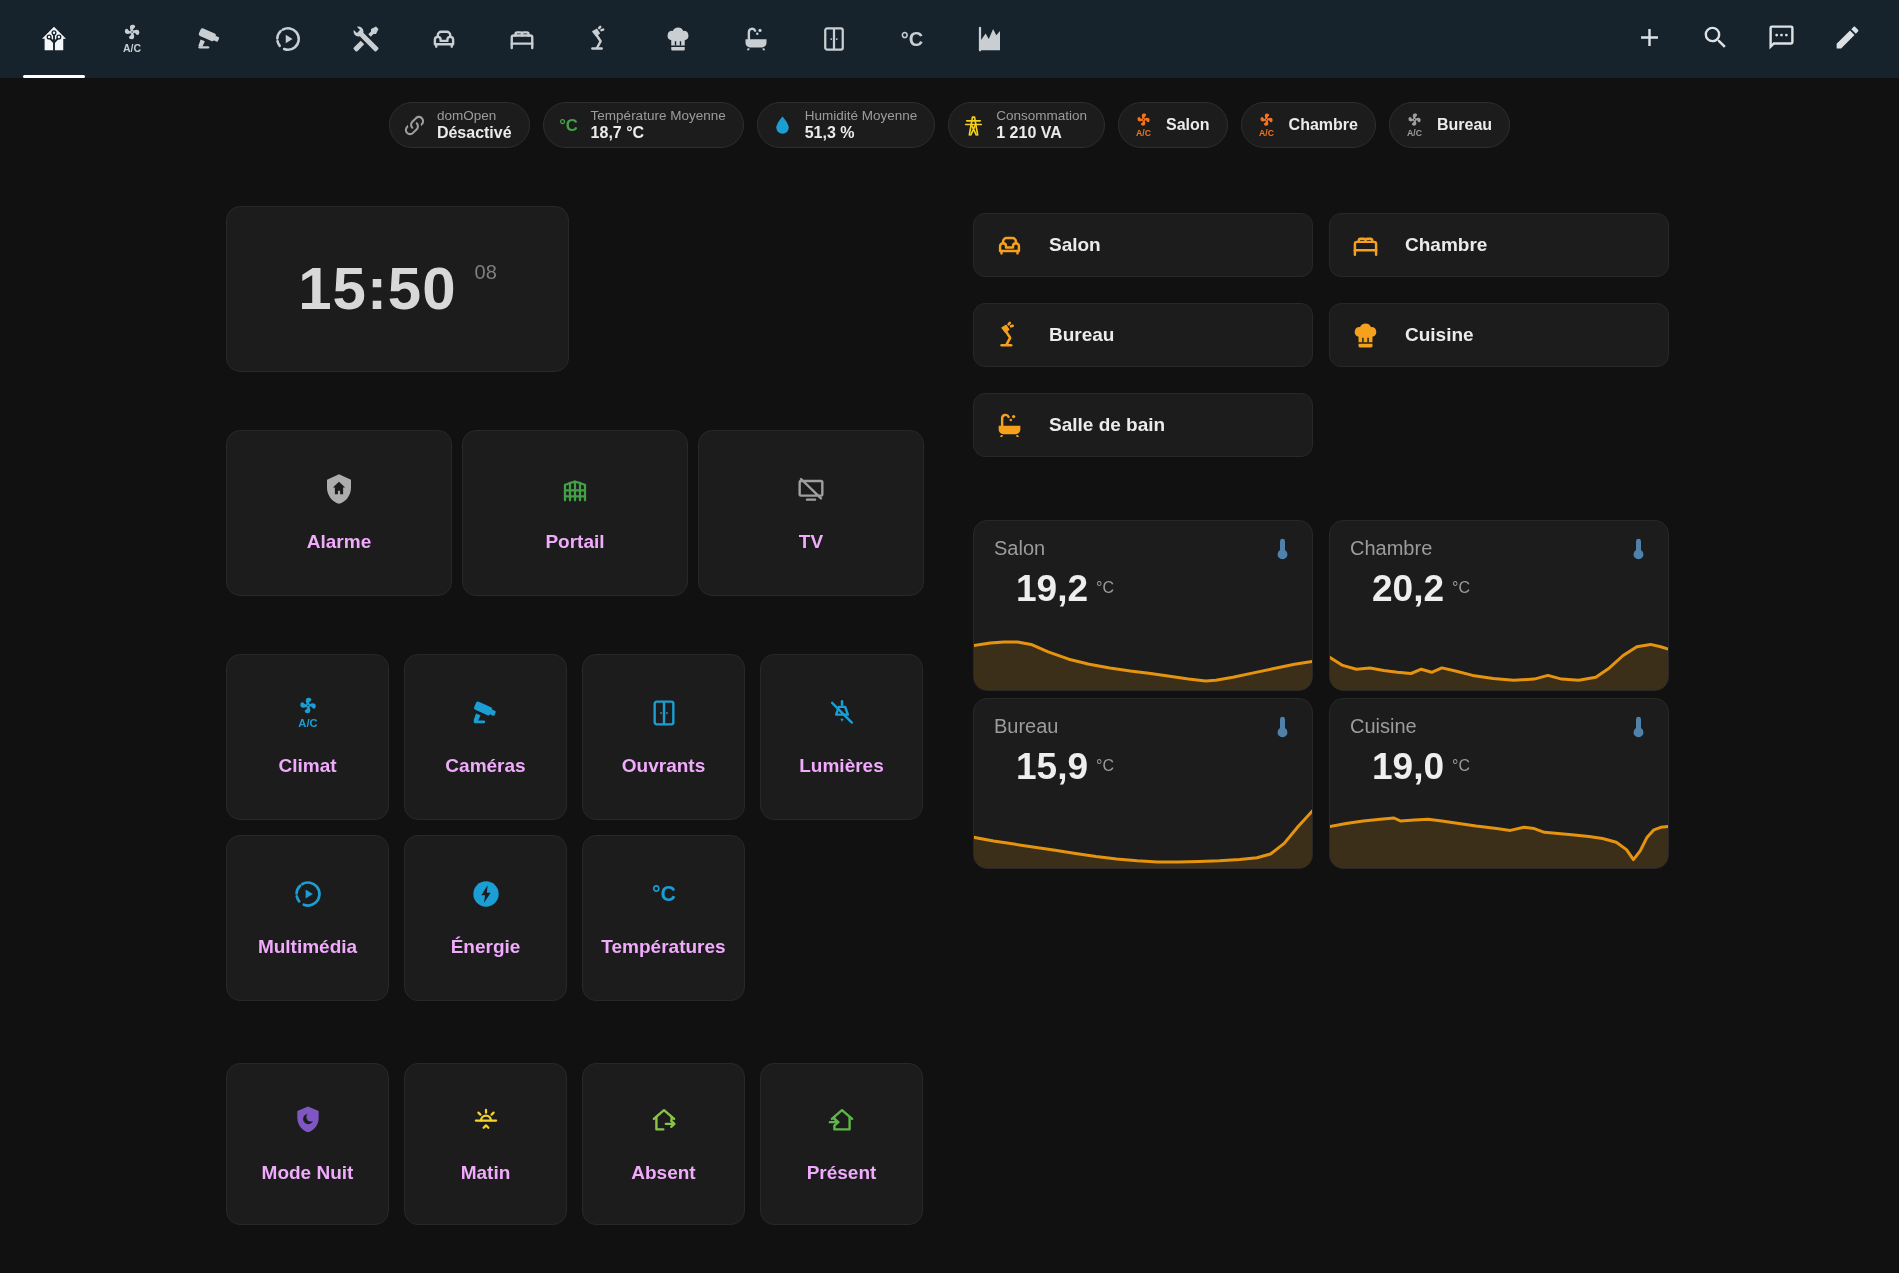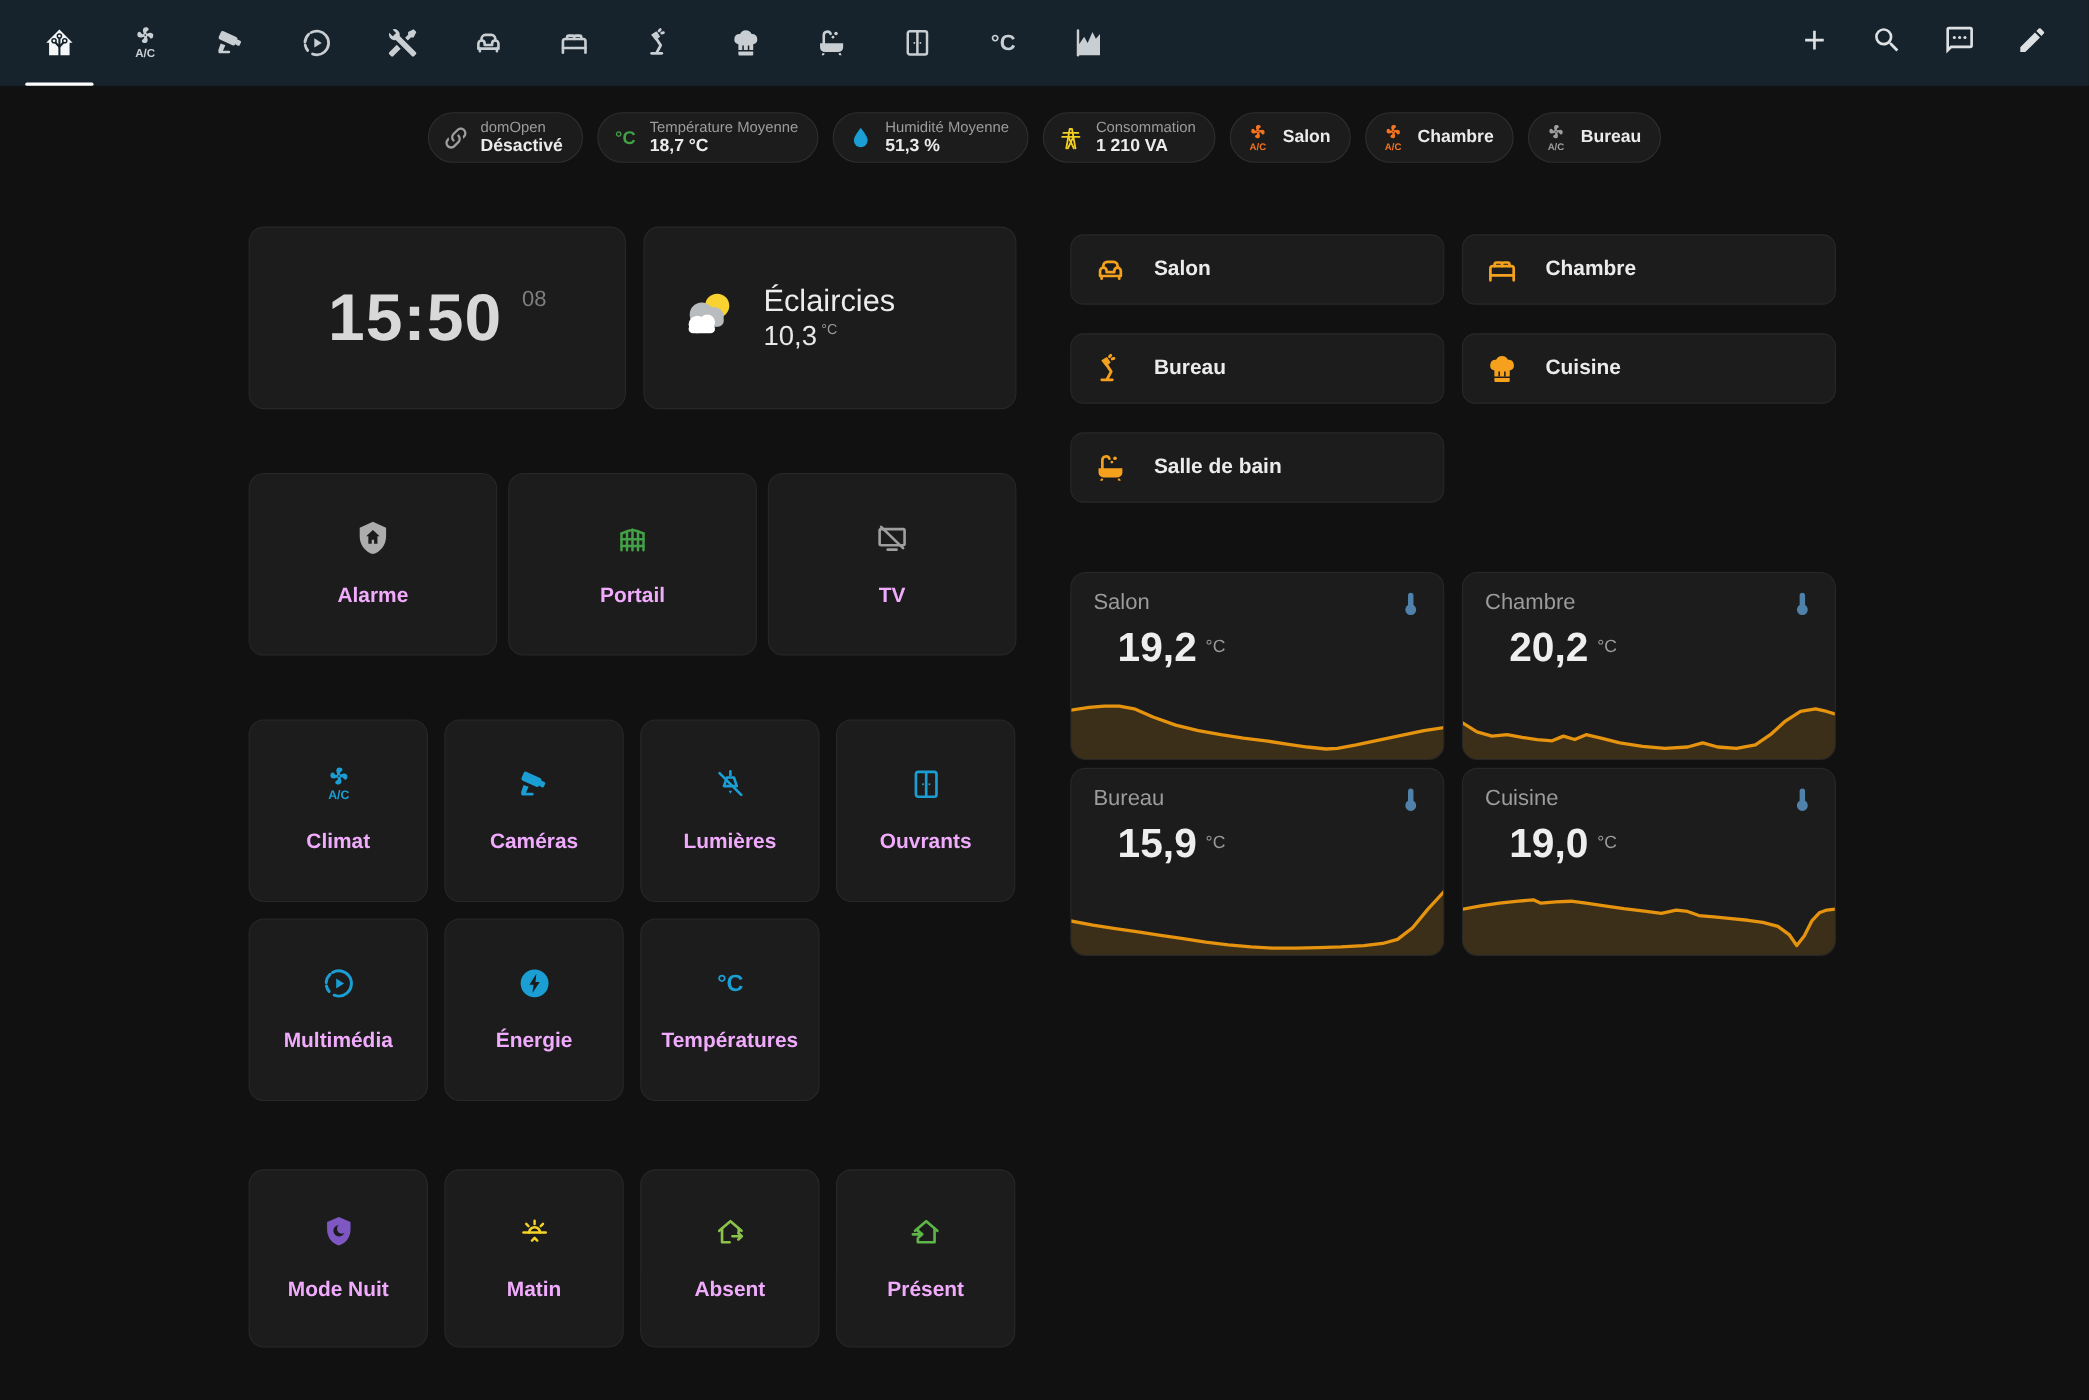--- a/index.html
+++ b/index.html
@@ -353,43 +353,20 @@
 
 <main>
   <section class="col-left">
     <div class="row" id="row-clock">
       <div class="card clock-card">
         <div class="time">
           <span class="t">15:50</span>
           <span class="sec">08</span>
         </div>
       </div>
-      <div class="card weather-card">
-        <span class="icon wicon" id="weather-icon">
-            <svg viewBox="0 0 64 64">
-              <circle cx="40" cy="21" r="11" fill="#f7d231"></circle>
-              <g fill="#b9bcbf">
-                <circle cx="26" cy="29" r="11"></circle>
-                <circle cx="37" cy="31" r="9"></circle>
-                <rect x="16" y="29" width="30" height="11" rx="5.5"></rect>
-              </g>
-              <g fill="#ffffff">
-                <circle cx="22" cy="38" r="8"></circle>
-                <circle cx="31" cy="36" r="7"></circle>
-                <rect x="14" y="38" width="24" height="8" rx="4"></rect>
-              </g>
-            </svg>
-          </span>
-        <div class="wtext">
-          <div class="wcond">Éclaircies</div>
-          <div class="wtemp">
-            <span>10,3</span><span class="u">°C</span>
-          </div>
-        </div>
-      </div>
     </div>
     <div class="row" id="row-security">
         <div class="card feature">
           <span class="icon " style="color:#adadad">
             <svg viewBox="0 0 24 24">
               <path fill="currentColor" d="M12 1 3 5v6c0 5.55 3.84 10.74 9 12 5.16-1.26 9-6.45 9-12V5Z"></path>
               <path fill="#1c1c1c" d="M12 6.6l-4.6 4.2h1.5V16h2.3v-2.7h1.6V16h2.3v-5.2h1.5Z"></path>
             </svg>
           </span>
           <div class="flabel">Alarme</div>
@@ -435,39 +412,39 @@
                 <rect x="16" y="7.1" width="3.6" height="4" rx="1"></rect>
               </g>
               <path d="M7.9 13.7 5.9 18.2H3.5c-.5 0-.9-.5-.7-1l1.7-4.8z"></path>
               <rect x="2.8" y="17.7" width="8.6" height="1.9" rx=".95"></rect>
             </svg>
           </span>
           <div class="flabel">Caméras</div>
         </div>
         <div class="card feature">
           <span class="icon " style="color:#1b9ed3">
+            <svg viewBox="0 0 24 24" fill="none" stroke="currentColor" stroke-width="1.8">
+              <rect x="5" y="3.5" width="14" height="17" rx="1.5"></rect>
+              <path d="M12 3.5v17"></path>
+              <circle cx="9.8" cy="12" r="0.7" fill="currentColor" stroke="none"></circle>
+              <circle cx="14.2" cy="12" r="0.7" fill="currentColor" stroke="none"></circle>
+            </svg>
+          </span>
+          <div class="flabel">Ouvrants</div>
+        </div>
+        <div class="card feature">
+          <span class="icon " style="color:#1b9ed3">
             <svg viewBox="0 0 24 24" fill="none" stroke="currentColor" stroke-width="1.8" stroke-linecap="round" stroke-linejoin="round">
               <path d="M12 3.2v2.6"></path>
               <path d="M7.6 13.2 9.6 7.4h4.8l2 5.8Z"></path>
               <path d="M10.8 16.4h2.4L12 18.5Z" fill="currentColor" stroke="none"></path>
               <path d="M4.6 4.4 19.4 19.2"></path>
             </svg>
           </span>
           <div class="flabel">Lumières</div>
-        </div>
-        <div class="card feature">
-          <span class="icon " style="color:#1b9ed3">
-            <svg viewBox="0 0 24 24" fill="none" stroke="currentColor" stroke-width="1.8">
-              <rect x="5" y="3.5" width="14" height="17" rx="1.5"></rect>
-              <path d="M12 3.5v17"></path>
-              <circle cx="9.8" cy="12" r="0.7" fill="currentColor" stroke="none"></circle>
-              <circle cx="14.2" cy="12" r="0.7" fill="currentColor" stroke="none"></circle>
-            </svg>
-          </span>
-          <div class="flabel">Ouvrants</div>
         </div>
       </div>
     <div class="row" id="row-domains2">
         <div class="card feature">
           <span class="icon " style="color:#1b9ed3">
             <svg viewBox="0 0 24 24">
               <circle cx="12" cy="12" r="8.6" fill="none" stroke="currentColor" stroke-width="2" stroke-linecap="round" pathLength="100" stroke-dasharray="8 4 12 4 64 8" transform="rotate(140 12 12)"></circle>
               <path fill="currentColor" d="M10.2 8.6v6.8l5.4-3.4Z"></path>
             </svg>
           </span>

